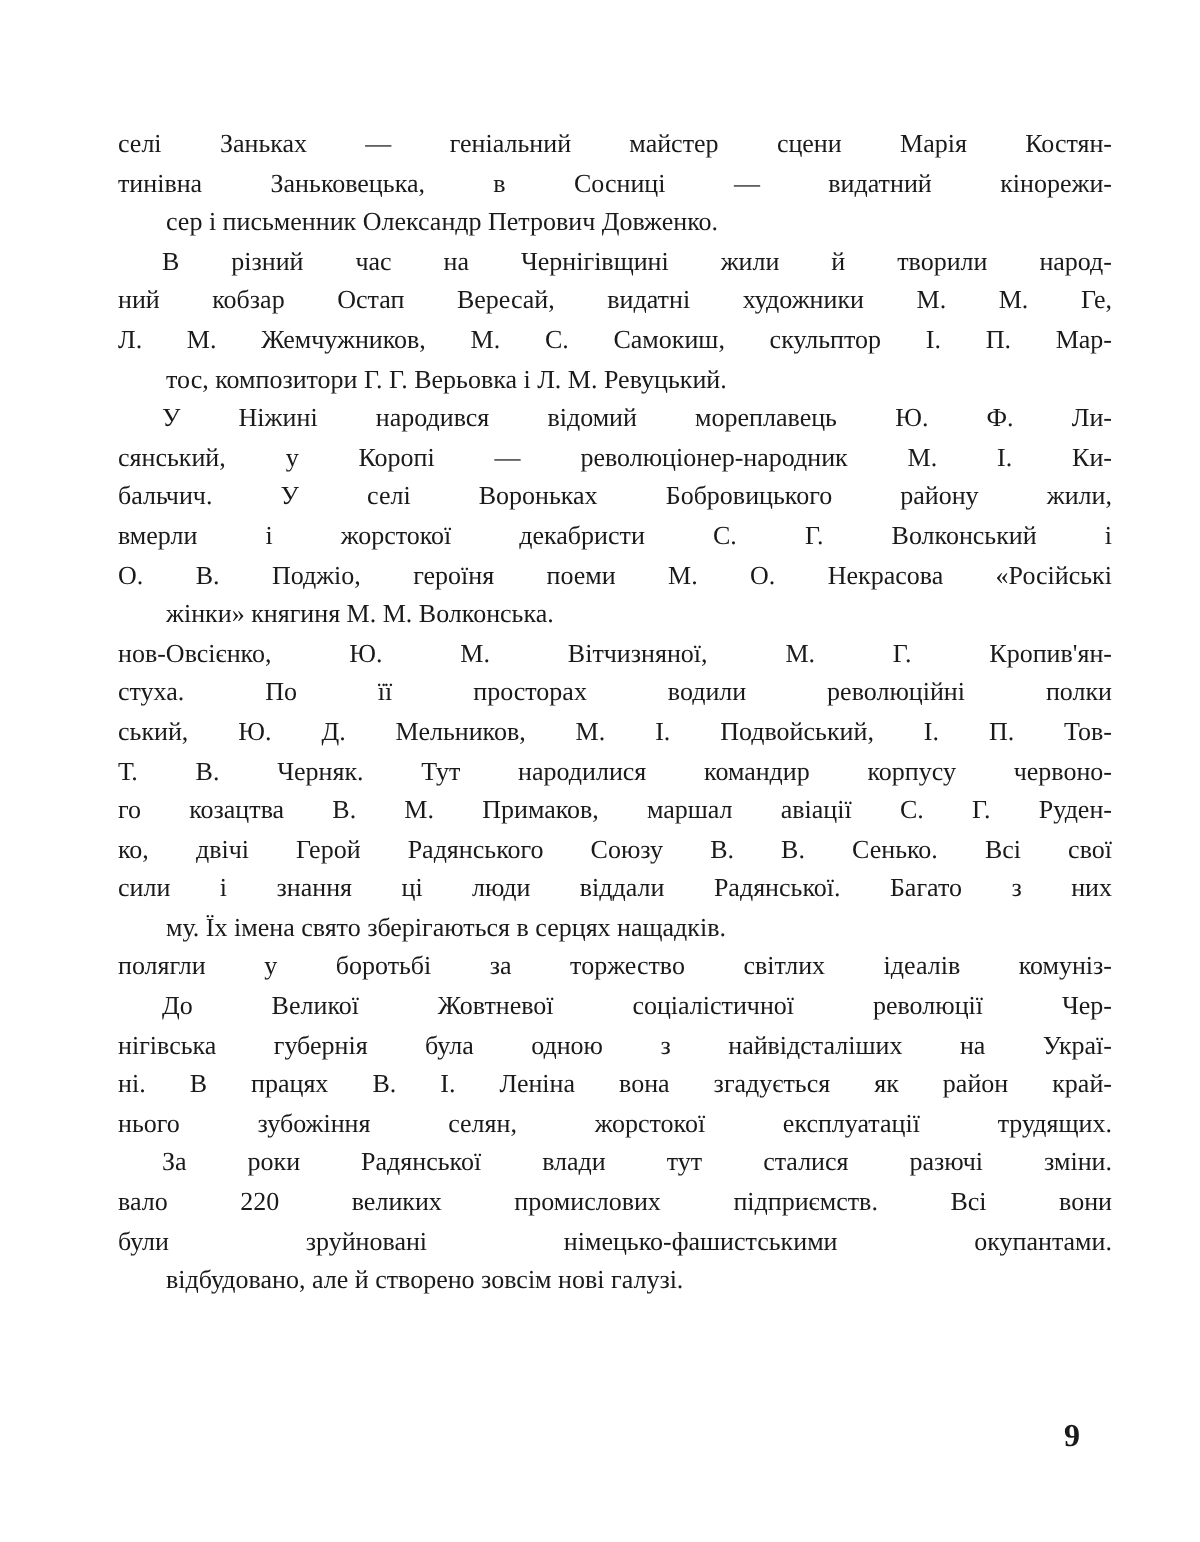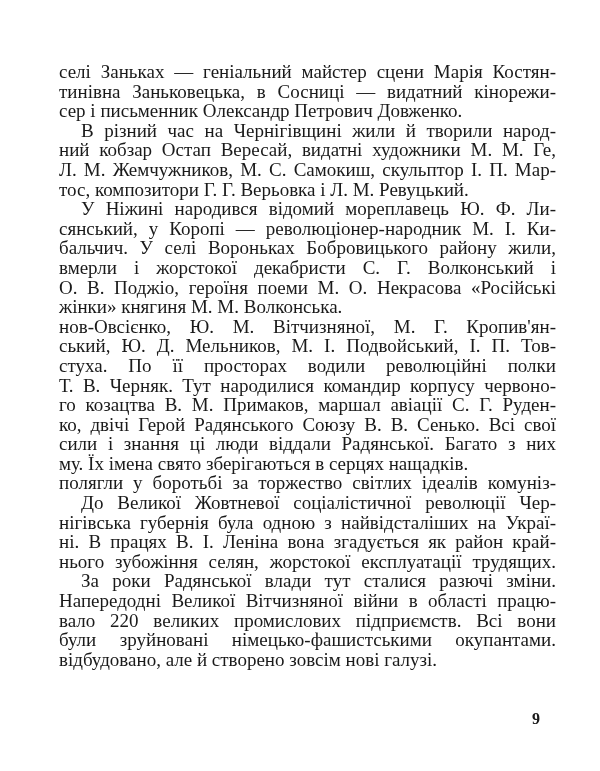--- a/index.html
+++ b/index.html
@@ -1,19 +1,19 @@
 <!DOCTYPE html>
 <html><head>
 <meta charset="utf-8">
 <style>
   html, body { margin:0; padding:0; background:#ffffff; }
   body { width:600px; height:771px; position:relative; overflow:hidden; }
-  .page { position:absolute; left:59px; top:62px; width:497px; font-family:"Liberation Serif","DejaVu Serif",serif; font-size:19px; color:#1a1a1a; }
+  .page { position:absolute; left:59px; top:62px; width:497px; font-family:"Liberation Serif","DejaVu Serif",serif; font-size:13px; color:#1a1a1a; }
   .line { height:19.6px; line-height:19.6px; white-space:nowrap; text-align:justify; text-align-last:justify; }
-  .line.last { text-align-last:left; }
+  .line.last { text-align-last:left;margin-left:24px; }
   .line.indent { padding-left:22px; }
   .pagenum { position:absolute; left:532px; top:710px; font-family:"Liberation Serif","DejaVu Serif",serif; font-size:16px; font-weight:bold; color:#1a1a1a; }
 </style>
 </head>
 <body>
 
 <div class="page">
   <div class="line">селі Заньках — геніальний майстер сцени Марія Костян-</div>
   <div class="line">тинівна Заньковецька, в Сосниці — видатний кінорежи-</div>
   <div class="line last">сер і письменник Олександр Петрович Довженко.</div>
@@ -21,32 +21,31 @@
   <div class="line">ний кобзар Остап Вересай, видатні художники М. М. Ге,</div>
   <div class="line">Л. М. Жемчужников, М. С. Самокиш, скульптор І. П. Мар-</div>
   <div class="line last">тос, композитори Г. Г. Верьовка і Л. М. Ревуцький.</div>
   <div class="line indent">У Ніжині народився відомий мореплавець Ю. Ф. Ли-</div>
   <div class="line">сянський, у Коропі — революціонер-народник М. І. Ки-</div>
   <div class="line">бальчич. У селі Вороньках Бобровицького району жили,</div>
   <div class="line">вмерли і жорстокої декабристи С. Г. Волконський і</div>
   <div class="line">О. В. Поджіо, героїня поеми М. О. Некрасова «Російські</div>
   <div class="line last">жінки» княгиня М. М. Волконська.</div>
   <div class="line">нов-Овсієнко, Ю. М. Вітчизняної, М. Г. Кропив'ян-</div>
+  <div class="line">стуха. По її просторах водили революційні полки</div>
   <div class="line">ський, Ю. Д. Мельников, М. І. Подвойський, І. П. Тов-</div>
-  <div class="line">стуха. По її просторах водили революційні полки</div>
   <div class="line">Т. В. Черняк. Тут народилися командир корпусу червоно-</div>
   <div class="line">го козацтва В. М. Примаков, маршал авіації С. Г. Руден-</div>
   <div class="line">ко, двічі Герой Радянського Союзу В. В. Сенько. Всі свої</div>
   <div class="line">сили і знання ці люди віддали Радянської. Багато з них</div>
   <div class="line last">му. Їх імена свято зберігаються в серцях нащадків.</div>
   <div class="line">полягли у боротьбі за торжество світлих ідеалів комуніз-</div>
   <div class="line indent">До Великої Жовтневої соціалістичної революції Чер-</div>
   <div class="line">нігівська губернія була одною з найвідсталіших на Украї-</div>
   <div class="line">ні. В працях В. І. Леніна вона згадується як район край-</div>
   <div class="line">нього зубожіння селян, жорстокої експлуатації трудящих.</div>
   <div class="line indent">За роки Радянської влади тут сталися разючі зміни.</div>
-  <div class="line">Напередодні Великої Вітчизняної війни в області працю-</div>
   <div class="line">вало 220 великих промислових підприємств. Всі вони</div>
   <div class="line">були зруйновані німецько-фашистськими окупантами.</div>
   <div class="line last">відбудовано, але й створено зовсім нові галузі.</div>
 </div>
 
 <div class="pagenum">9</div>
 
 </body></html>

